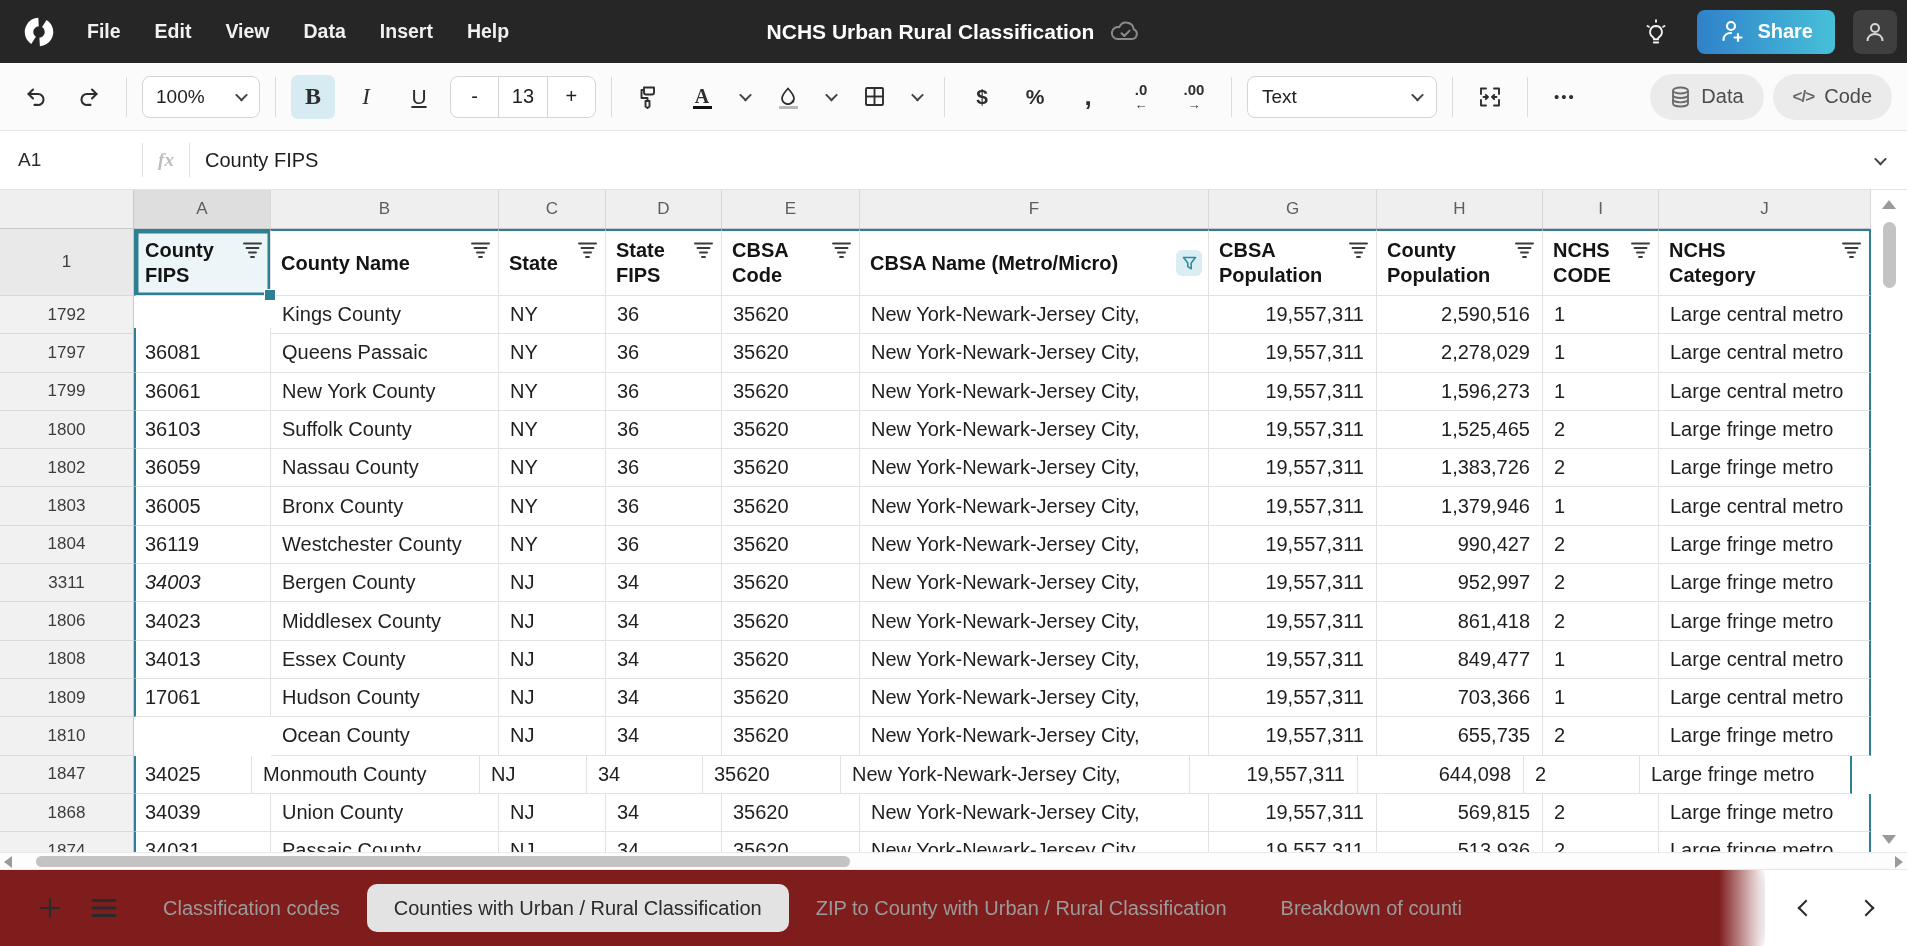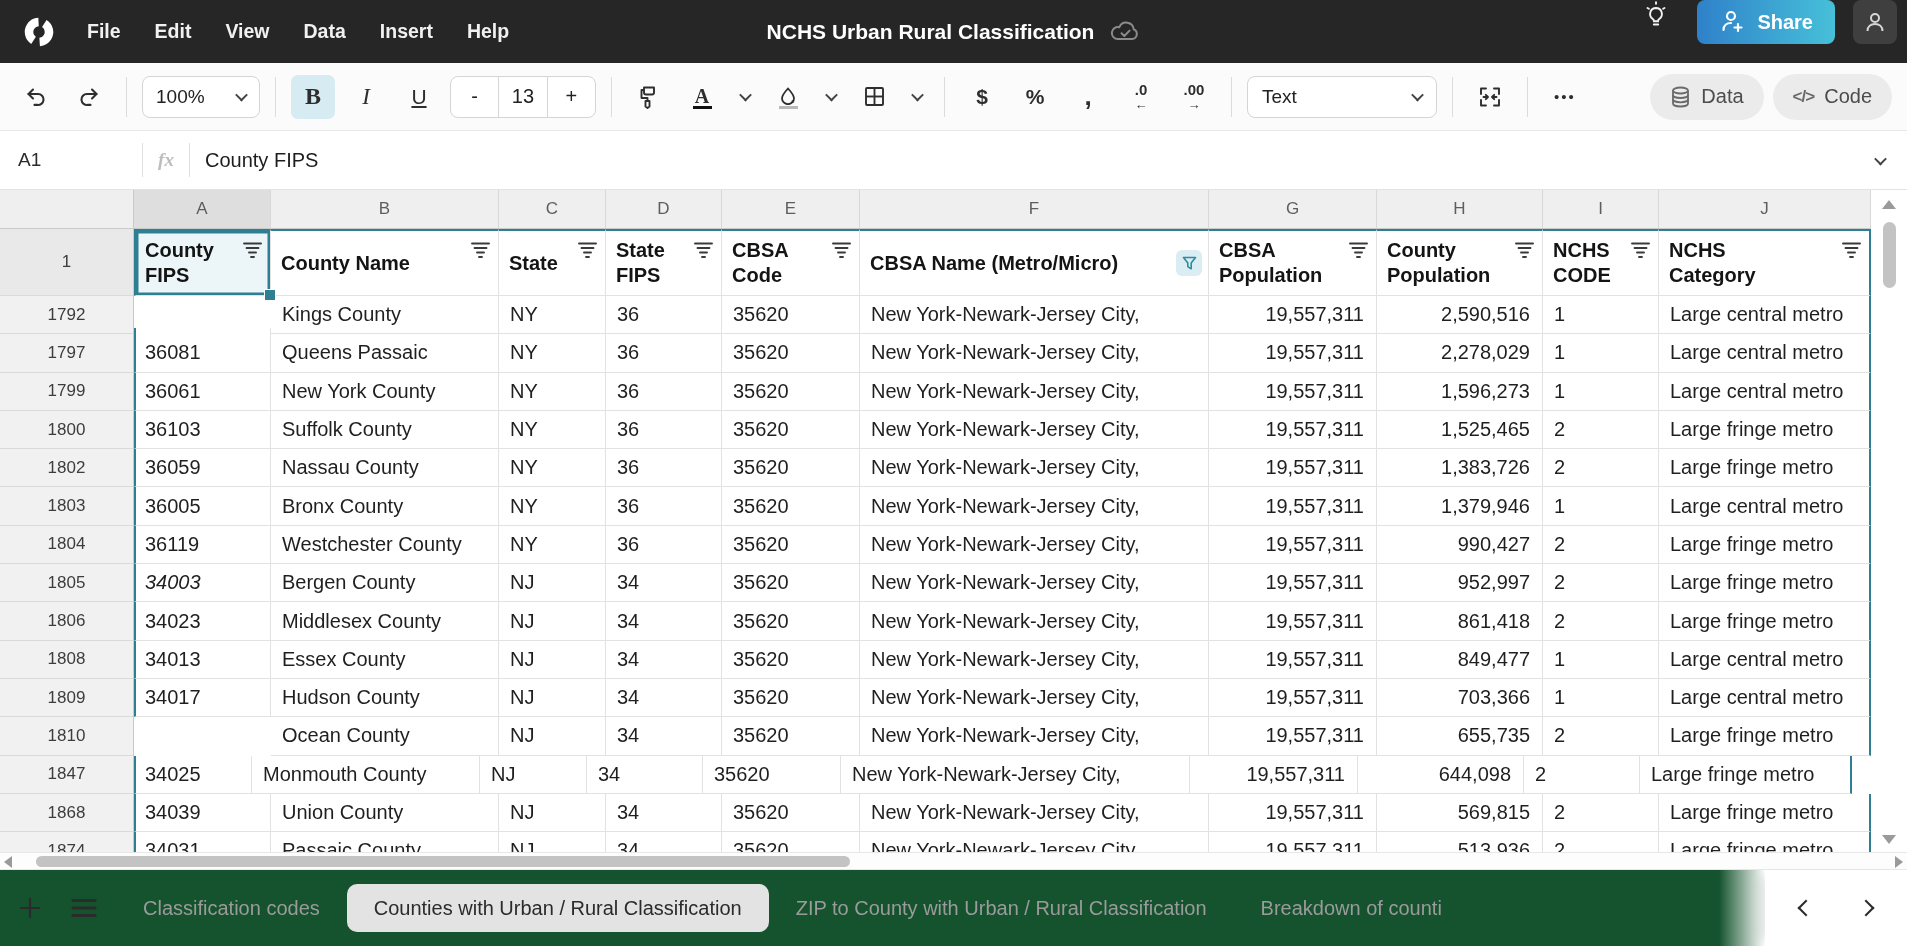--- a/index.html
+++ b/index.html
@@ -5,21 +5,21 @@
   * { margin:0; padding:0; box-sizing:border-box; }
   html,body { width:1907px; height:946px; font-family:"Liberation Sans",sans-serif; background:#fff; overflow:hidden; }
   #app { position:relative; width:1907px; height:946px; }
 
   
   #topbar { position:absolute; left:0; top:0; width:100%; height:63px; background:#262626; display:flex; align-items:center; }
   #logo { margin:0 14px 0 22px; width:34px; height:34px; display:flex; align-items:center; justify-content:center; }
   .menu-item { color:#f1f1f1; font-size:19.5px; font-weight:600; padding:0 17px; line-height:63px; cursor:default; }
   #title-group { position:absolute; left:50%; top:0; transform:translateX(-50%); height:63px; display:flex; align-items:center; gap:16px; }
   #doc-title { color:#ffffff; font-size:21px; font-weight:700; white-space:nowrap; }
-  #topbar-right { position:absolute; right:10px; top:0; height:63px; display:flex; gap:18px; }
+  #topbar-right { position:absolute; right:10px; top:0; height:63px; display:flex; align-items:center; gap:18px; }
   #share-btn { height:44px; border-radius:8px; border:none; padding:0 22px; display:flex; align-items:center; gap:12px;
     background:linear-gradient(90deg,#2f81c9,#47c0d9); color:#fff; font-size:20px; font-weight:700; font-family:inherit; }
   #avatar-btn { width:44px; height:44px; border-radius:8px; background:#3f3f3f; border:none; display:flex; align-items:center; justify-content:center; }
   #bulb-btn { background:none; border:none; margin-right:10px; display:flex; }
 
   
   #toolbar { position:absolute; left:0; top:63px; width:100%; height:68px; background:#fbfbfb; border-bottom:1px solid #e7e7e7;
     display:flex; align-items:center; padding:0 15px 0 14px; gap:9px; }
   .tb-btn { height:44px; min-width:44px; border:none; background:none; border-radius:7px; display:flex; align-items:center; justify-content:center; gap:7px; color:#2e2e2e; font-size:21px; font-family:inherit; }
   .tb-btn.active { background:#d7ebf2; }
@@ -75,21 +75,21 @@
   .tri { width:0; height:0; border-style:solid; }
   #vscroll .up { position:absolute; left:11px; top:10px; border-width:0 7px 9px 7px; border-color:transparent transparent #9a9a9a transparent; }
   #vscroll .down { position:absolute; left:11px; bottom:8px; border-width:9px 7px 0 7px; border-color:#9a9a9a transparent transparent transparent; }
   #vthumb { position:absolute; left:12px; top:32px; width:13px; height:66px; border-radius:7px; background:#c3c3c3; }
   #hscroll { position:absolute; left:0; top:852px; width:100%; height:18px; background:#fdfdfd; border-top:1px solid #e8e8e8; border-bottom:1px solid #e8e8e8; }
   #hscroll .left { position:absolute; left:4px; top:3px; border-width:6px 8px 6px 0; border-color:transparent #9a9a9a transparent transparent; }
   #hscroll .right { position:absolute; right:4px; top:3px; border-width:6px 0 6px 8px; border-color:transparent transparent transparent #9a9a9a; }
   #hthumb { position:absolute; left:36px; top:3px; width:814px; height:11px; border-radius:6px; background:#c3c3c3; }
 
   
-  #tabbar { position:absolute; left:0; top:870px; width:100%; height:76px; background:#14532d; display:flex; align-items:center; padding-left:8px; overflow:hidden; }
+  #tabbar { position:absolute; left:0; top:870px; width:100%; height:76px; background:#7f1d1d; display:flex; align-items:center; padding-left:28px; overflow:hidden; }
   .tab-icon-btn { background:none; border:none; width:44px; height:44px; display:flex; align-items:center; justify-content:center; margin-right:10px; }
   #tabs { display:flex; align-items:center; white-space:nowrap; }
   .sheet-tab { border:none; background:none; font-family:inherit; font-size:20px; color:#9b9b9b; padding:0 27px; height:48px; border-radius:10px; white-space:nowrap; }
   .sheet-tab.active { background:#e3e3e3; color:#2b2b2b; }
   #tab-nav { position:absolute; right:0; top:870px; width:142px; height:76px; background:#fff; display:flex; align-items:center; justify-content:center; gap:30px; box-shadow:-8px 0 10px -6px rgba(0,0,0,0.12); }
   #tab-fade { position:absolute; right:142px; top:870px; width:46px; height:76px; background:linear-gradient(90deg,rgba(255,255,255,0),#ffffff); pointer-events:none; }
   .nav-chev { width:12px; height:12px; border-right:2.6px solid #2b2b2b; border-bottom:2.6px solid #2b2b2b; display:inline-block; }
   .nav-chev.l { transform:rotate(135deg); }
   .nav-chev.r { transform:rotate(-45deg); }
   #tab-nav button { background:none; border:none; display:flex; align-items:center; justify-content:center; width:30px; height:30px; }
@@ -520,21 +520,21 @@
           <div class="cell" style="width: 107px;">NY</div>
           <div class="cell" style="width: 116px;">36</div>
           <div class="cell" style="width: 138px;">35620</div>
           <div class="cell" style="width: 349px;">New York-Newark-Jersey City,</div>
           <div class="cell num" style="width: 168px;">19,557,311</div>
           <div class="cell num" style="width: 166px;">990,427</div>
           <div class="cell" style="width: 116px;">2</div>
           <div class="cell teal-right" style="width: 212px;">Large fringe metro</div>
         </div>
         <div class="row">
-          <div class="rnum">1805</div>
+          <div class="rnum">3311</div>
           <div class="cell teal-left" style="width: 137px; font-style: italic;">34003</div>
           <div class="cell" style="width: 228px;">Bergen County</div>
           <div class="cell" style="width: 107px;">NJ</div>
           <div class="cell" style="width: 116px;">34</div>
           <div class="cell" style="width: 138px;">35620</div>
           <div class="cell" style="width: 349px;">New York-Newark-Jersey City,</div>
           <div class="cell num" style="width: 168px;">19,557,311</div>
           <div class="cell num" style="width: 166px;">952,997</div>
           <div class="cell" style="width: 116px;">2</div>
           <div class="cell teal-right" style="width: 212px;">Large fringe metro</div>
@@ -560,21 +560,21 @@
           <div class="cell" style="width: 116px;">34</div>
           <div class="cell" style="width: 138px;">35620</div>
           <div class="cell" style="width: 349px;">New York-Newark-Jersey City,</div>
           <div class="cell num" style="width: 168px;">19,557,311</div>
           <div class="cell num" style="width: 166px;">849,477</div>
           <div class="cell" style="width: 116px;">1</div>
           <div class="cell teal-right" style="width: 212px;">Large central metro</div>
         </div>
         <div class="row">
           <div class="rnum">1809</div>
-          <div class="cell teal-left" style="width: 137px;">34017</div>
+          <div class="cell teal-left" style="width: 137px;">17061</div>
           <div class="cell" style="width: 228px;">Hudson County</div>
           <div class="cell" style="width: 107px;">NJ</div>
           <div class="cell" style="width: 116px;">34</div>
           <div class="cell" style="width: 138px;">35620</div>
           <div class="cell" style="width: 349px;">New York-Newark-Jersey City,</div>
           <div class="cell num" style="width: 168px;">19,557,311</div>
           <div class="cell num" style="width: 166px;">703,366</div>
           <div class="cell" style="width: 116px;">1</div>
           <div class="cell teal-right" style="width: 212px;">Large central metro</div>
         </div>

